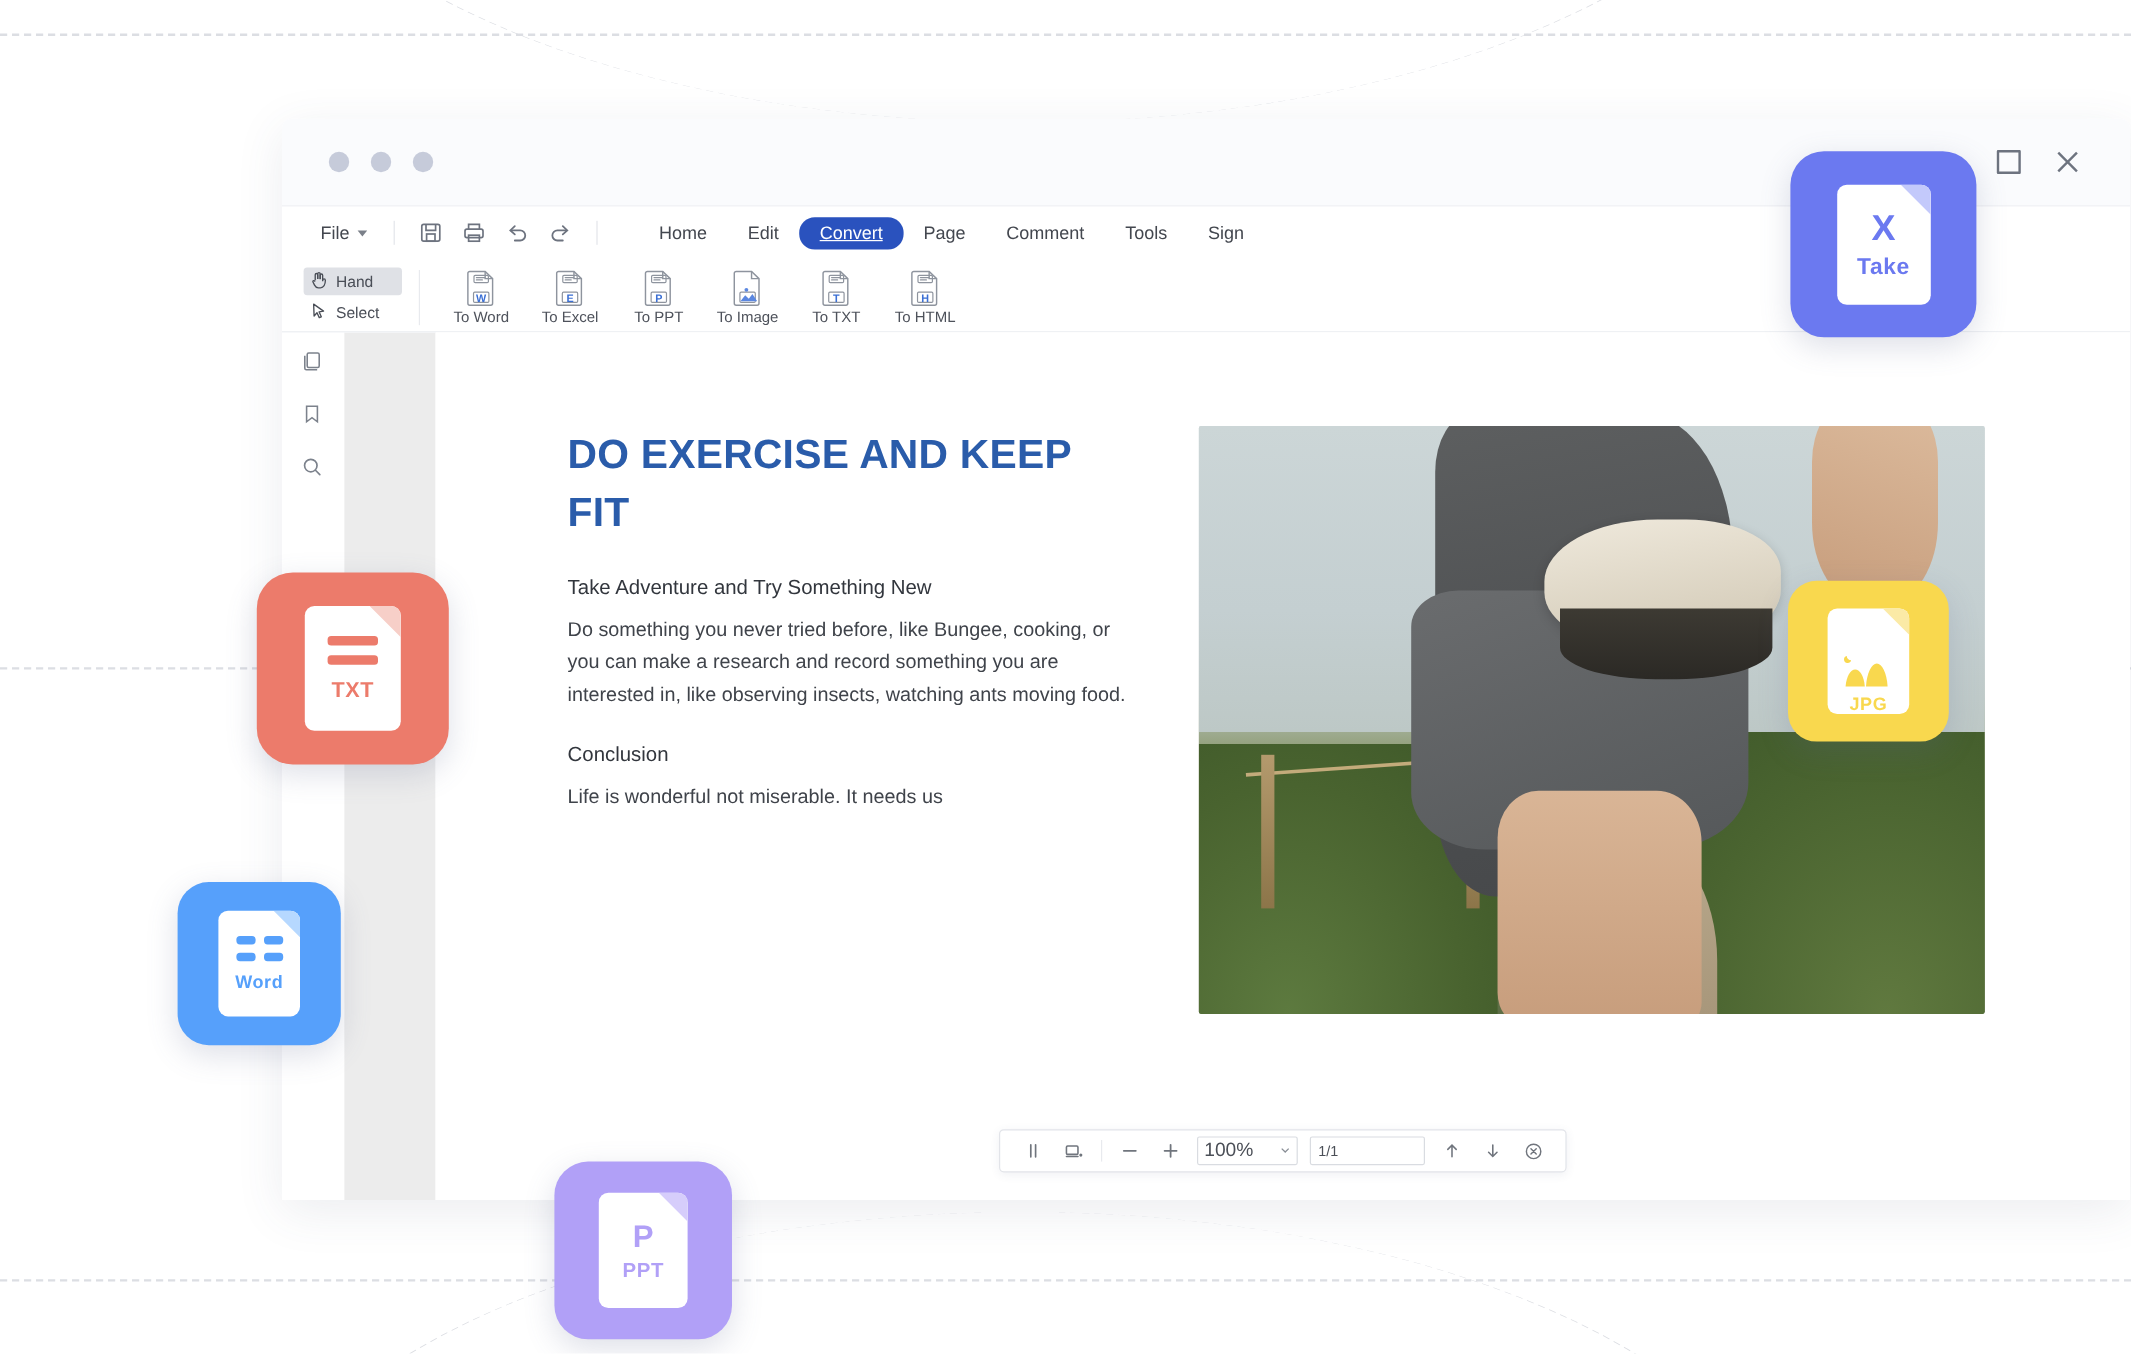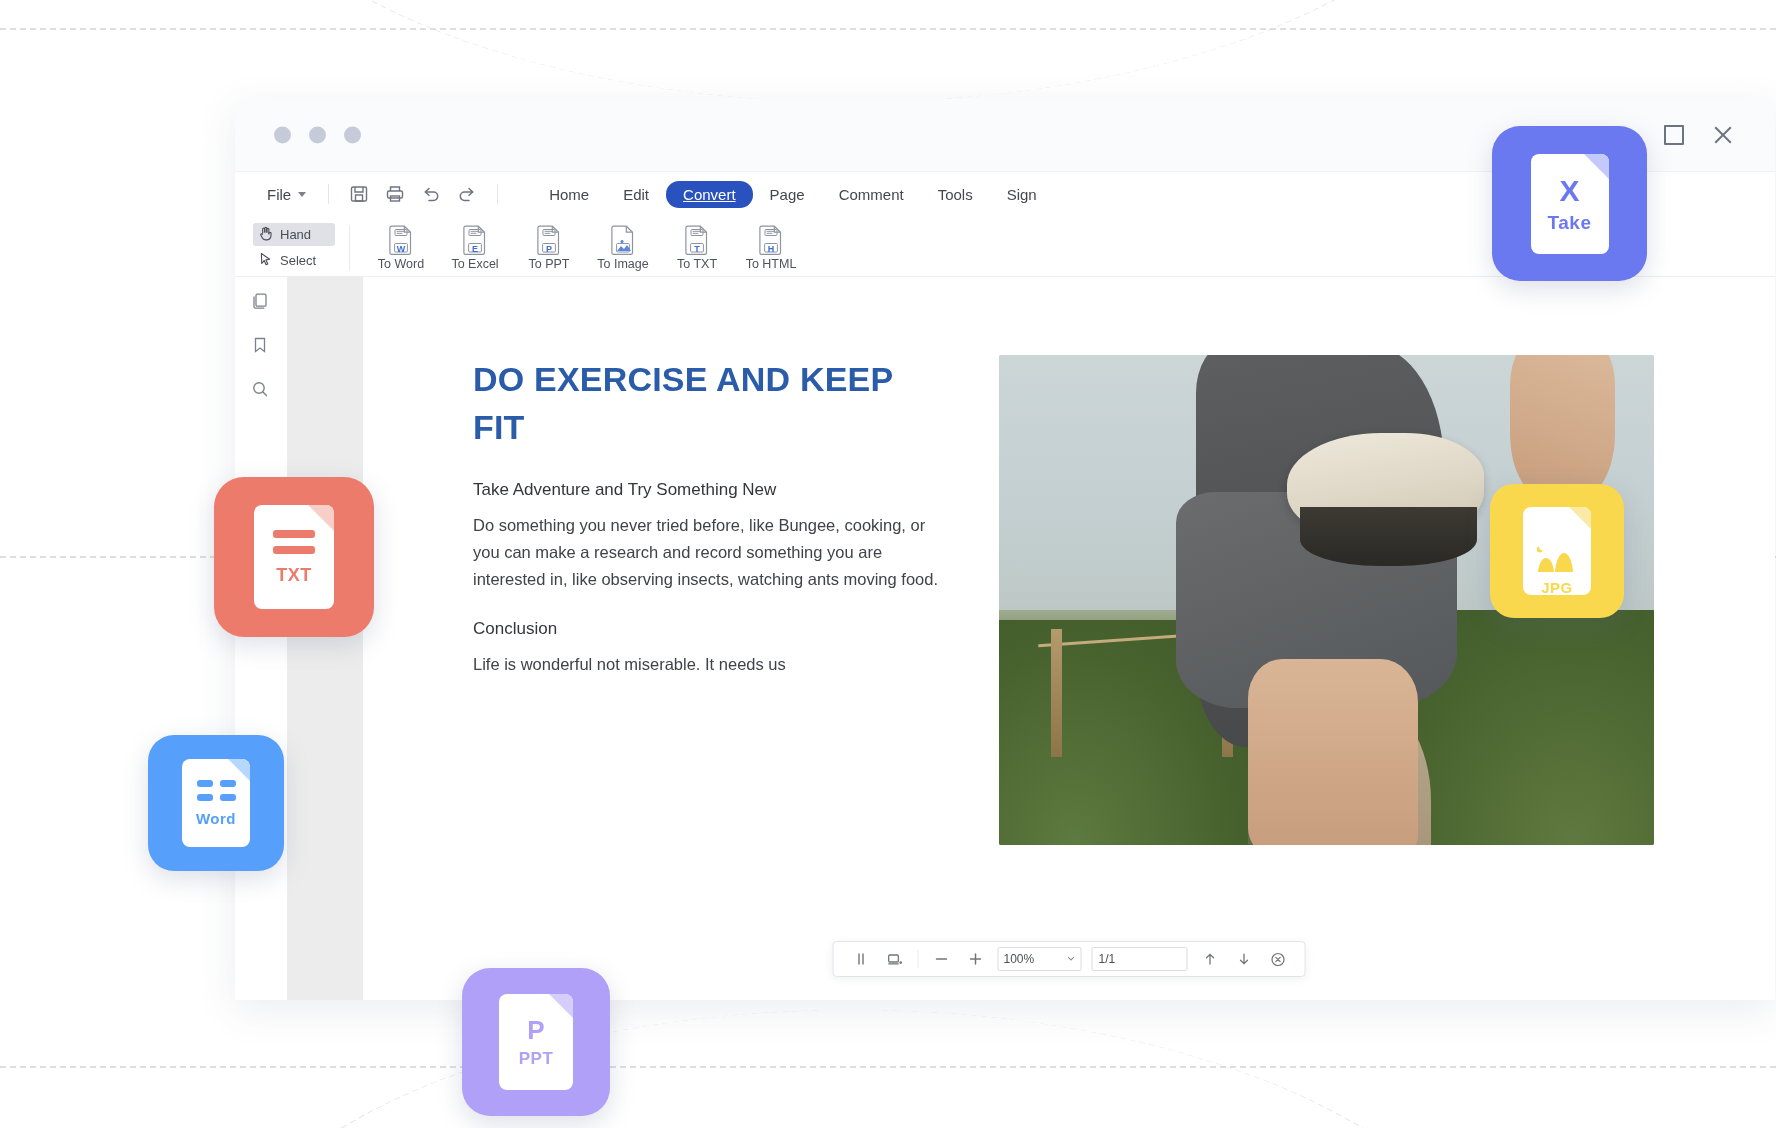--- a/index.html
+++ b/index.html
@@ -112,21 +112,21 @@
     display:flex;align-items:center;gap:0;
     background:#fff;border:1px solid #e2e4e9;border-radius:4px;
     padding:5px 10px;box-shadow:0 2px 8px rgba(70,80,110,.08);
     z-index:5;
   }
   .sb-ic{width:24px;height:22px;display:flex;align-items:center;justify-content:center;margin:0 5px;cursor:pointer;color:#6c7179;}
   .sb-sep{width:1px;height:18px;background:#e8eaee;margin:0 6px;}
   .sb-select{
     display:flex;align-items:center;justify-content:space-between;
     width:72px;height:22px;border:1px solid #d9dce1;border-radius:2px;
-    font-size:12px;color:#4b4f57;padding:0 5px;margin:0 5px;cursor:pointer;background:#fff;
+    font-size:16px;color:#4b4f57;padding:0 5px;margin:0 5px;cursor:pointer;background:#fff;
   }
   .sb-input{
     width:82px;height:22px;border:1px solid #d9dce1;border-radius:2px;
     font-size:12px;color:#4b4f57;padding:0 6px;margin:0 5px;background:#fff;
     display:flex;align-items:center;
   }
 
   
   .badge{position:absolute;border-radius:26px;display:flex;align-items:center;justify-content:center;
          box-shadow:0 8px 26px rgba(90,100,140,.20);z-index:20;}

